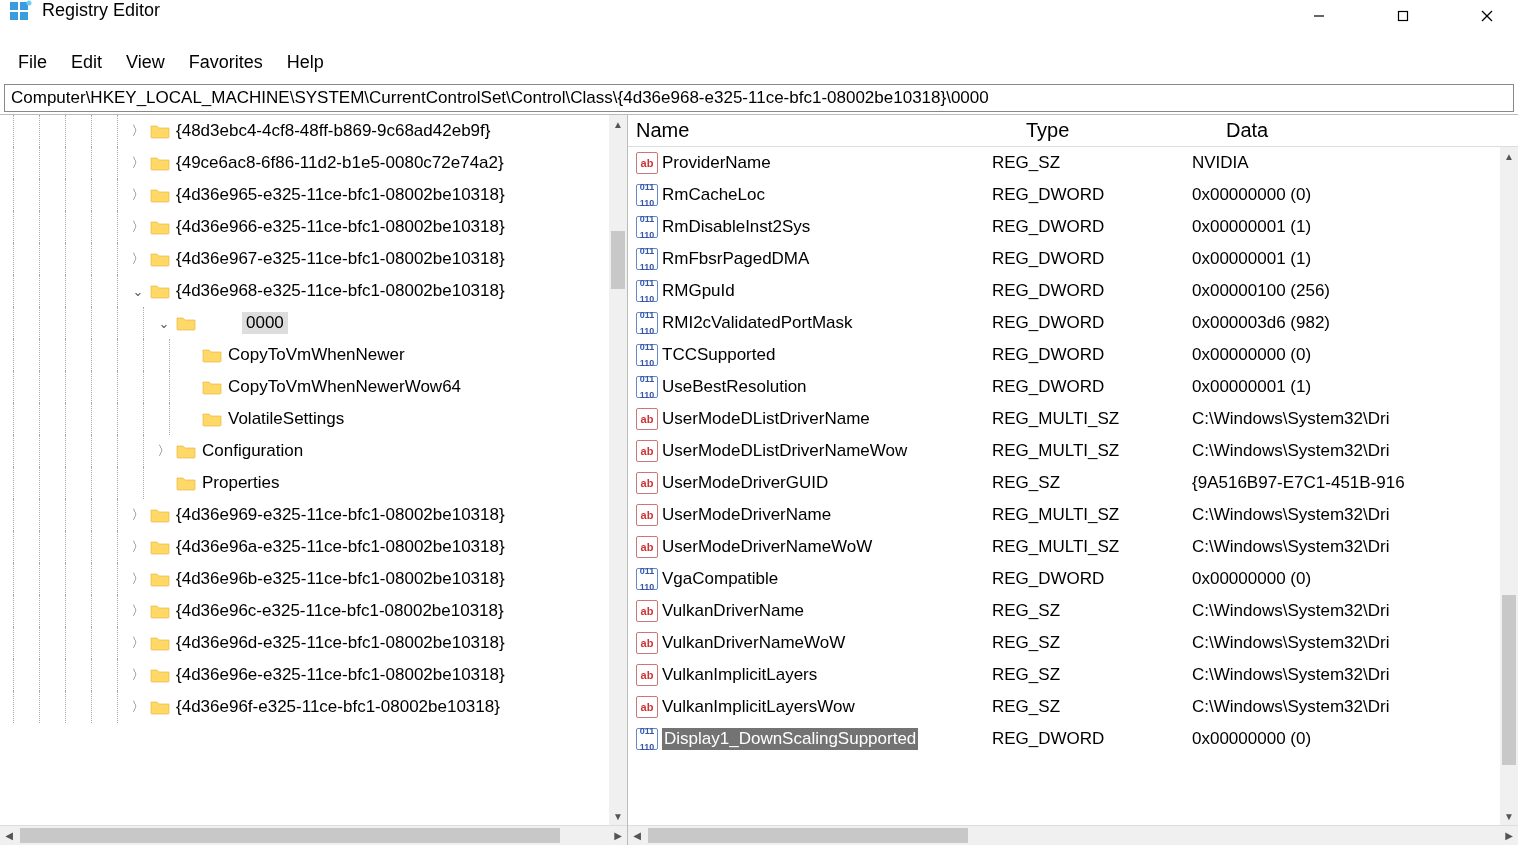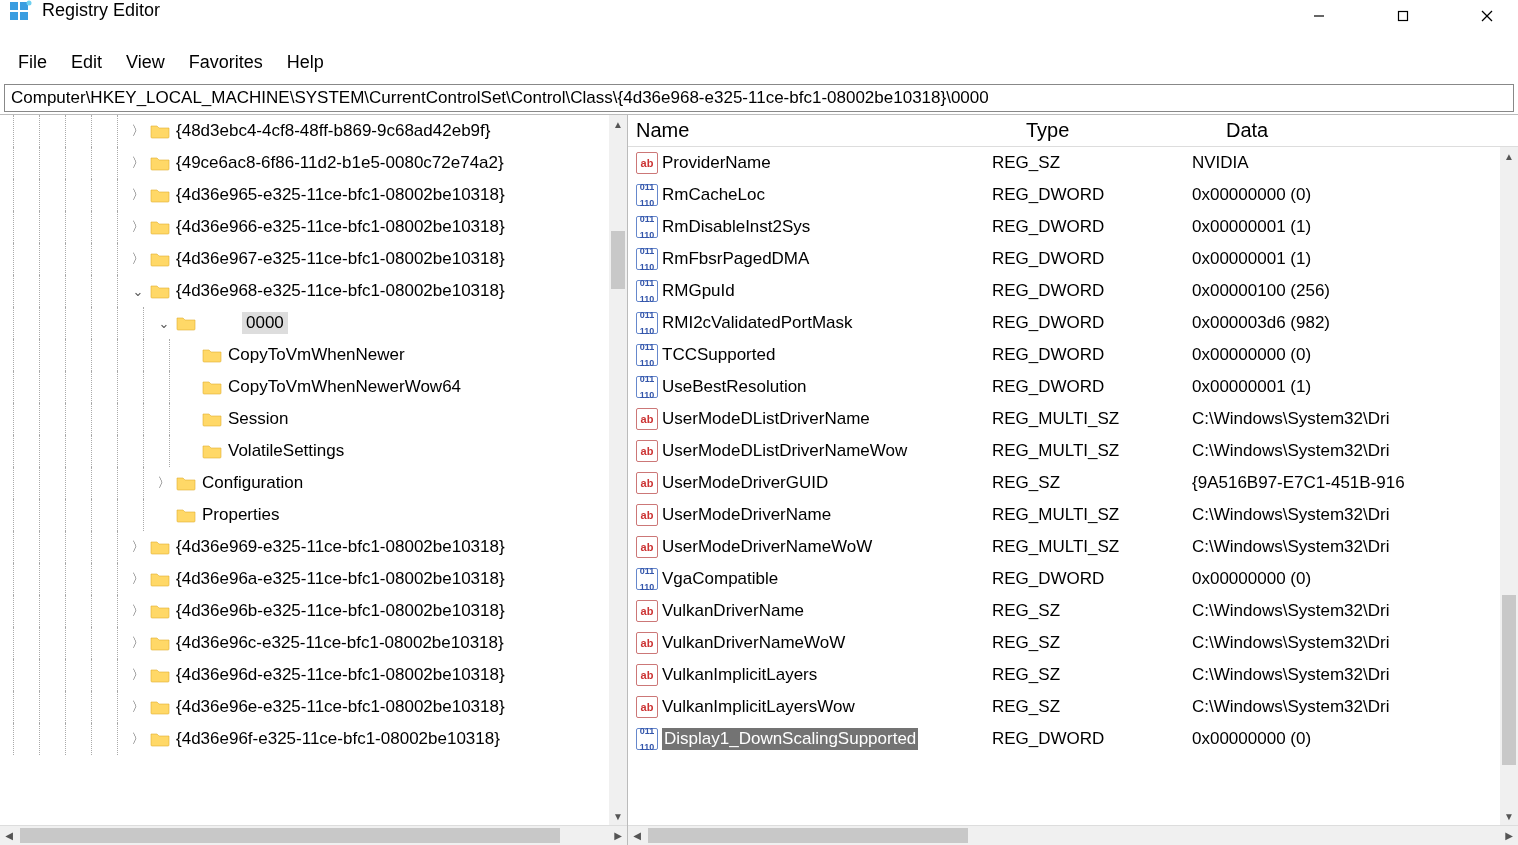--- a/index.html
+++ b/index.html
@@ -280,38 +280,20 @@
               <span class="guide"></span>
               <span class="guide"></span>
               <span class="guide"></span>
               <span class="guide"></span>
               <span class="expander"></span>
               <span class="folder-icon">
                 <svg class="folder-svg" viewBox="0 0 20 16" width="20" height="16">
                   <path d="M1 3 h6 l2 2 h10 v9 a1 1 0 0 1 -1 1 h-16 a1 1 0 0 1 -1 -1 z"></path>
                 </svg>
               </span>
-              <span class="tree-label">Session</span>
-            </span>
-          </div>
-          <div class="tree-row">
-            <span class="tree-indent">
-              <span class="guide"></span>
-              <span class="guide"></span>
-              <span class="guide"></span>
-              <span class="guide"></span>
-              <span class="guide"></span>
-              <span class="guide"></span>
-              <span class="guide"></span>
-              <span class="expander"></span>
-              <span class="folder-icon">
-                <svg class="folder-svg" viewBox="0 0 20 16" width="20" height="16">
-                  <path d="M1 3 h6 l2 2 h10 v9 a1 1 0 0 1 -1 1 h-16 a1 1 0 0 1 -1 -1 z"></path>
-                </svg>
-              </span>
               <span class="tree-label">VolatileSettings</span>
             </span>
           </div>
           <div class="tree-row">
             <span class="tree-indent">
               <span class="guide"></span>
               <span class="guide"></span>
               <span class="guide"></span>
               <span class="guide"></span>
               <span class="guide"></span>

